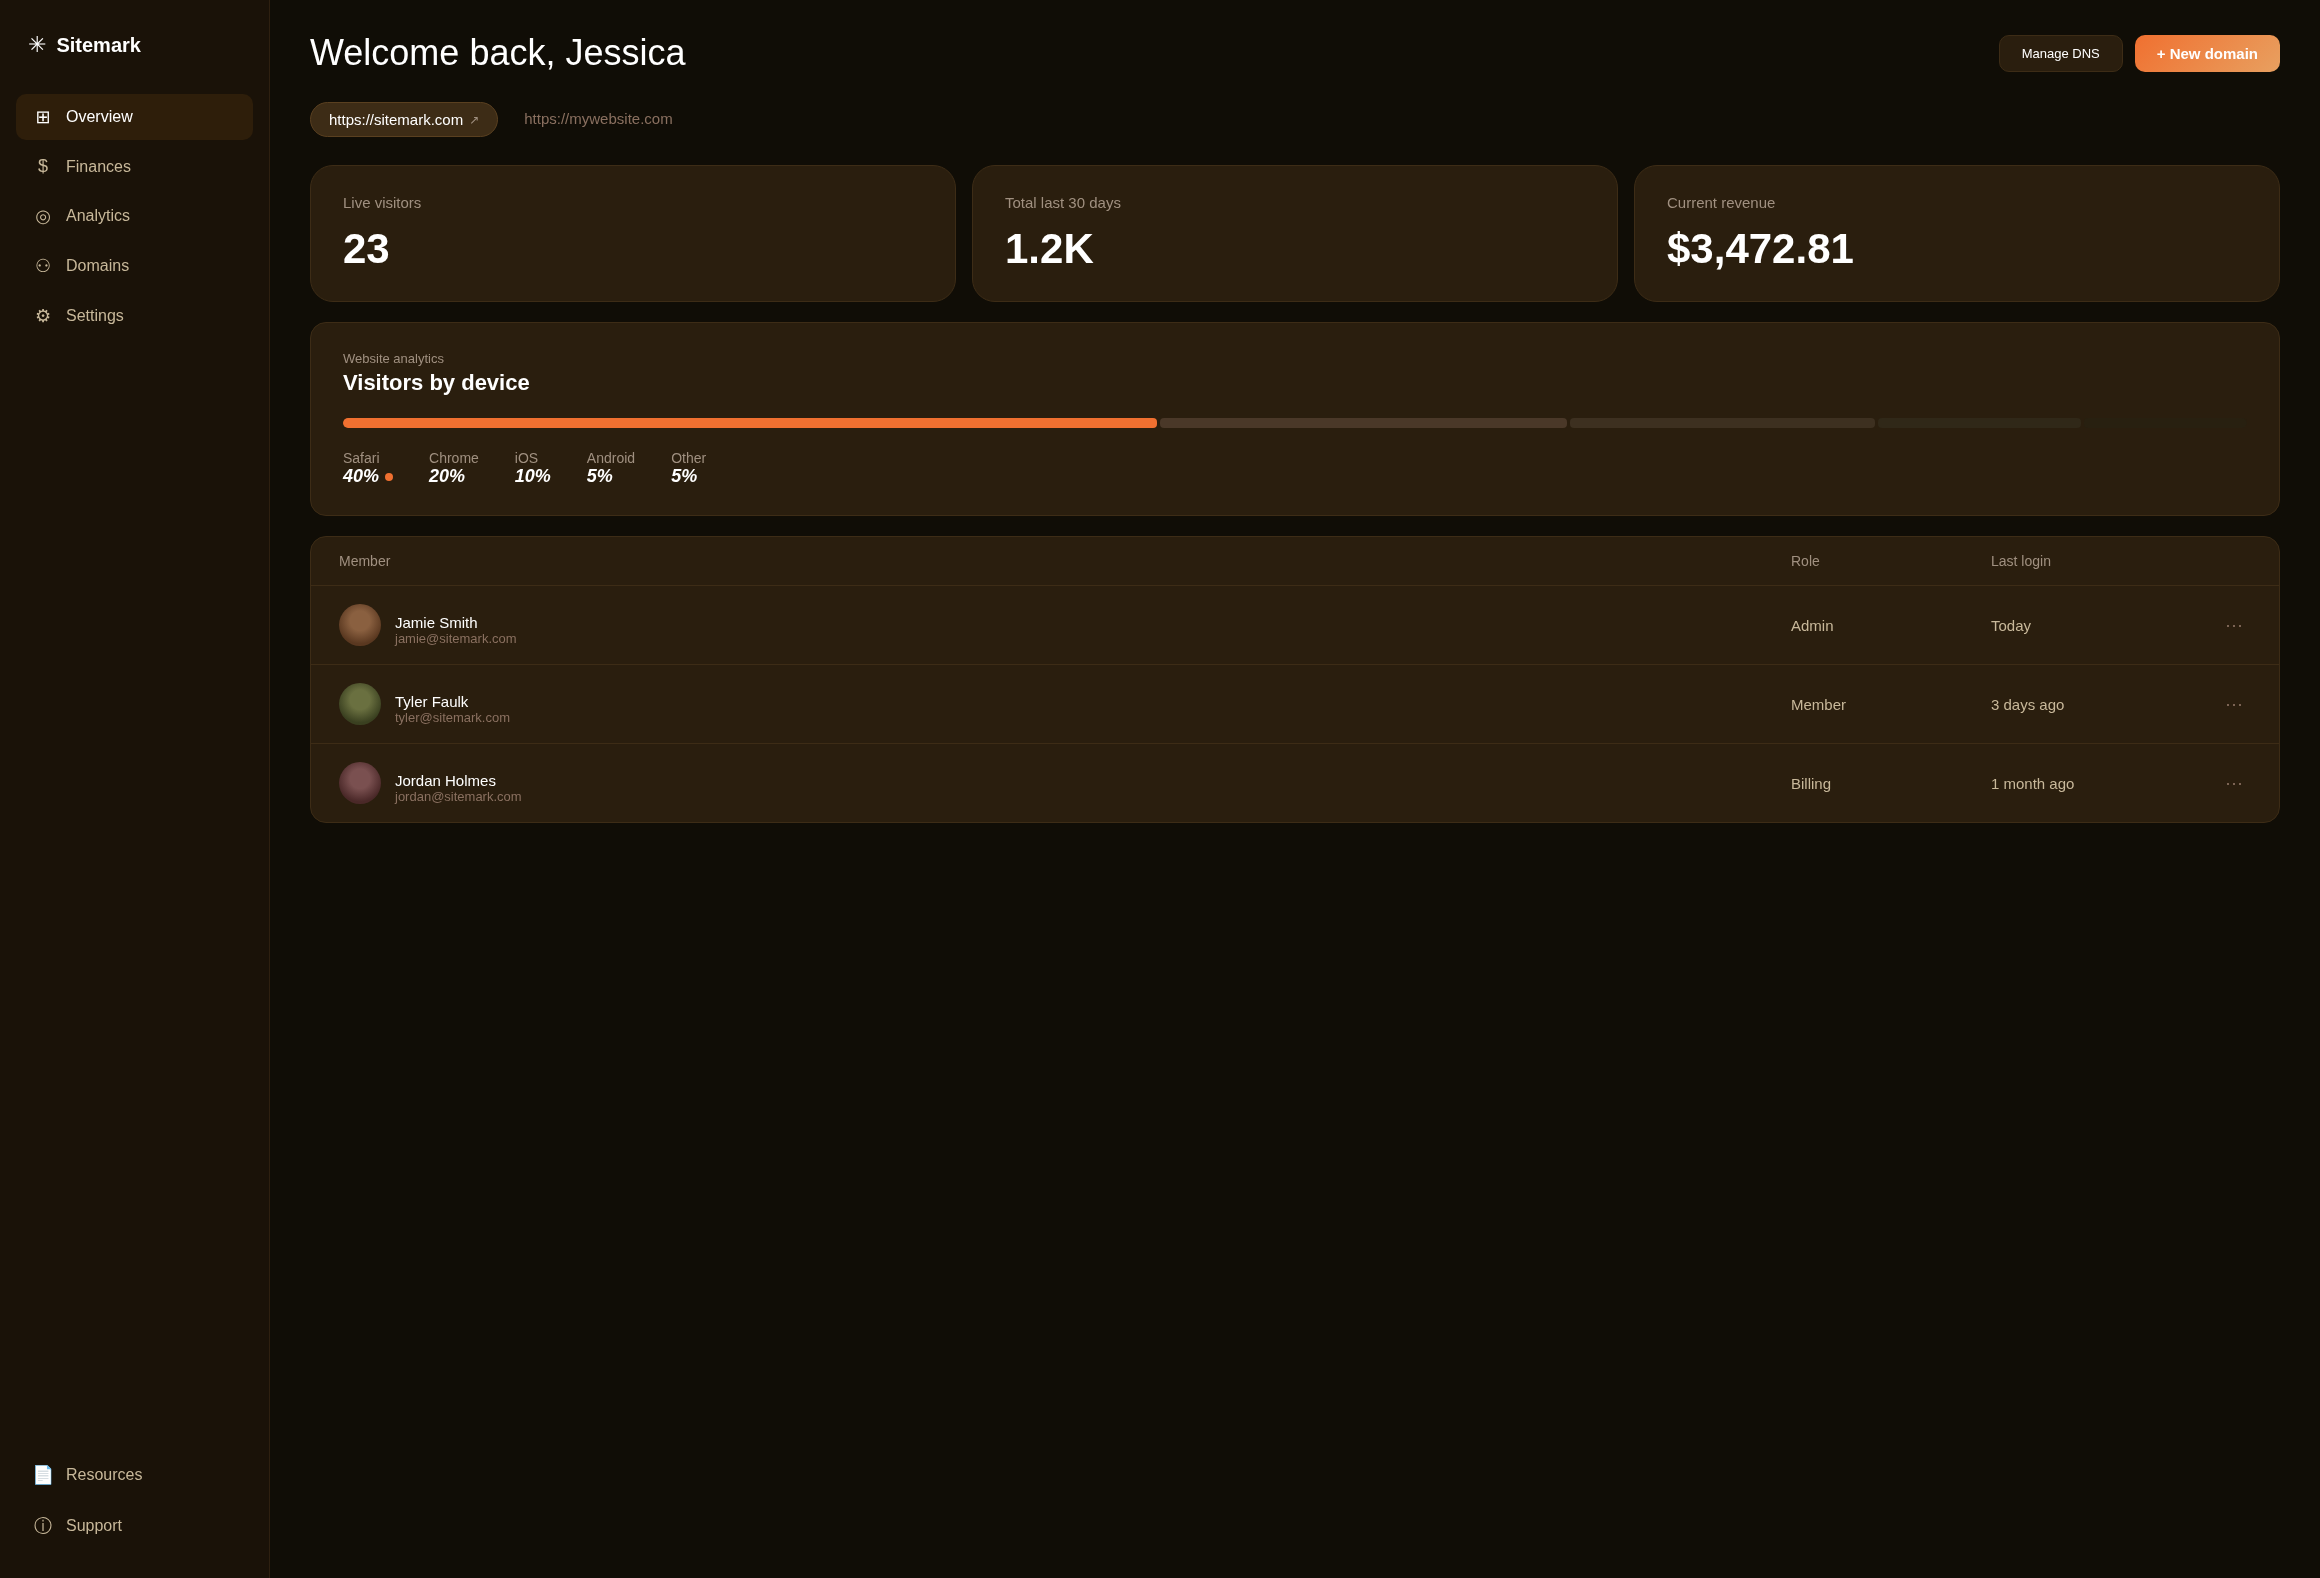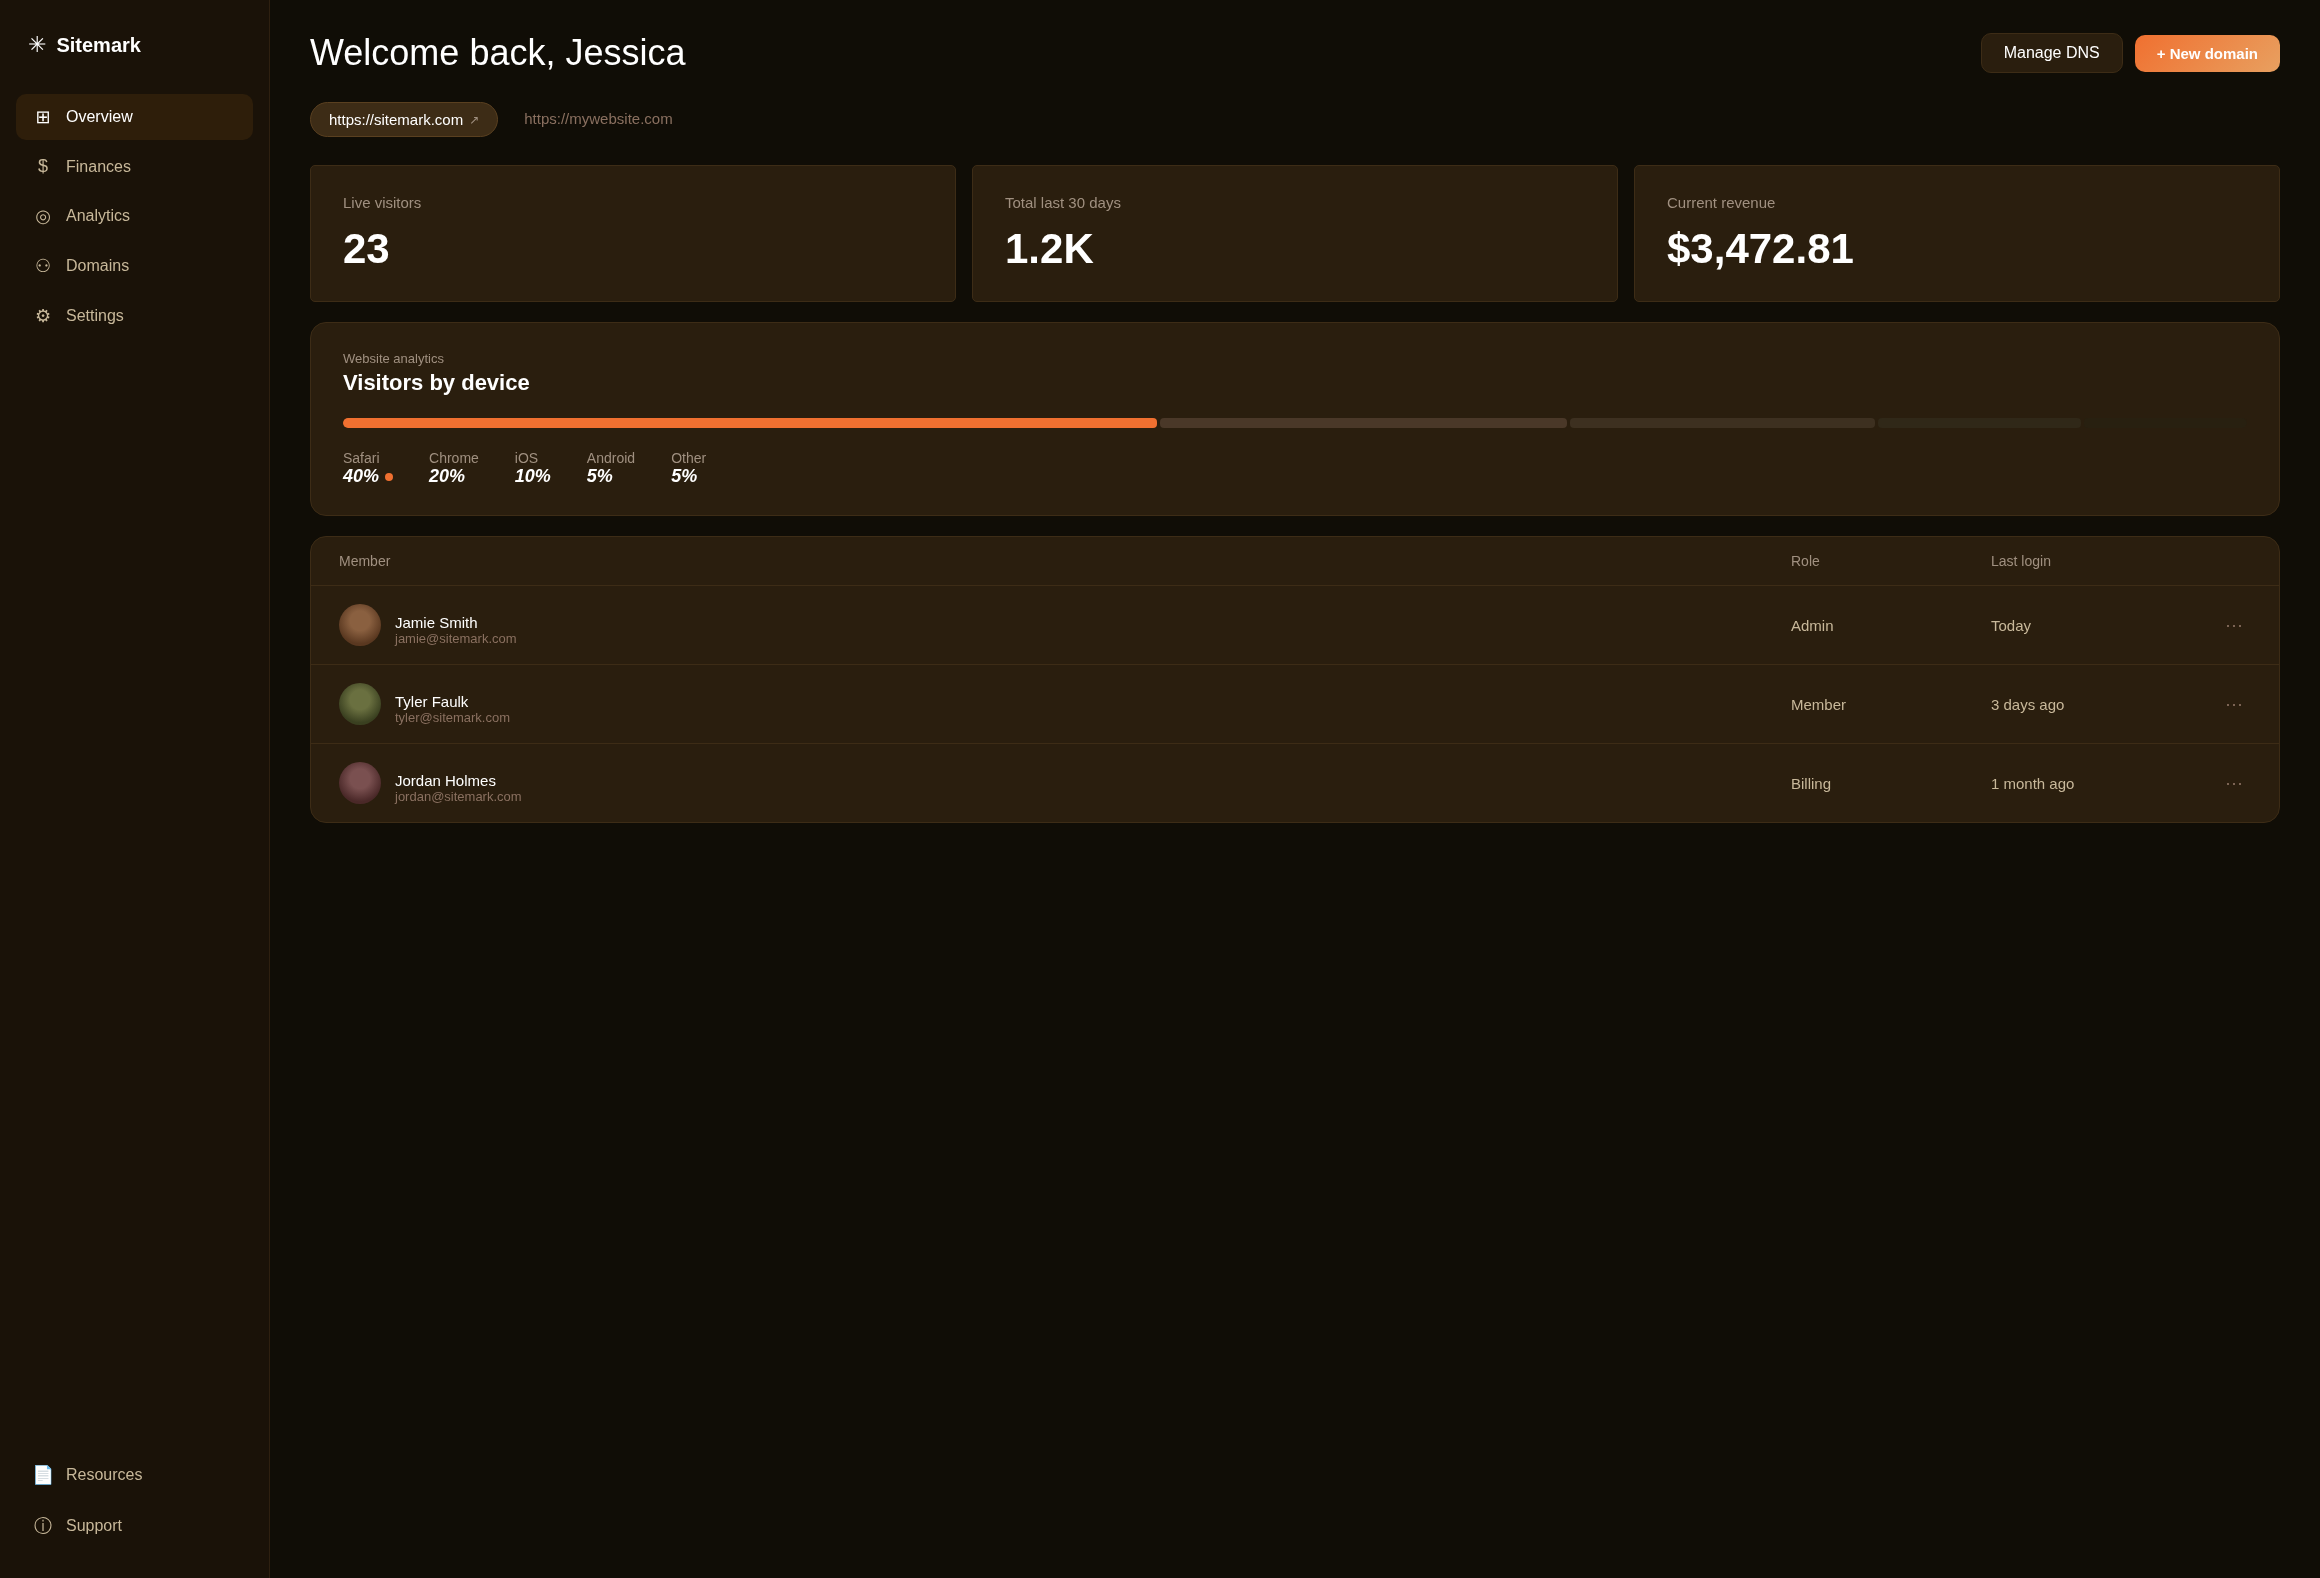--- a/index.html
+++ b/index.html
@@ -83,21 +83,21 @@
       display: flex;
       gap: 12px;
       align-items: center;
     }
     .btn-manage-dns {
       background: #2a1e0e;
       color: #fff;
       border: 1px solid #3d2c16;
       border-radius: 10px;
       padding: 10px 22px;
-      font-size: 16px;
+      font-size: 13px;
       cursor: pointer;
     }
     .btn-new-domain {
       background: linear-gradient(135deg, #f07030 0%, #e8a060 100%);
       color: #fff;
       border: none;
       border-radius: 10px;
       padding: 10px 22px;
       font-size: 15px;
       font-weight: 600;
@@ -140,21 +140,21 @@
 
     
     .stats-row {
       display: grid;
       grid-template-columns: 1fr 1fr 1fr;
       gap: 16px;
       margin-bottom: 20px;
     }
     .stat-card {
       background: #2a1e0e;
-      border-radius: 5px;
+      border-radius: 23px;
       padding: 28px 32px;
       border: 1px solid #3d2c16;
     }
     .stat-label {
       font-size: 15px;
       color: #a09080;
       margin-bottom: 14px;
     }
     .stat-value {
       font-size: 42px;

